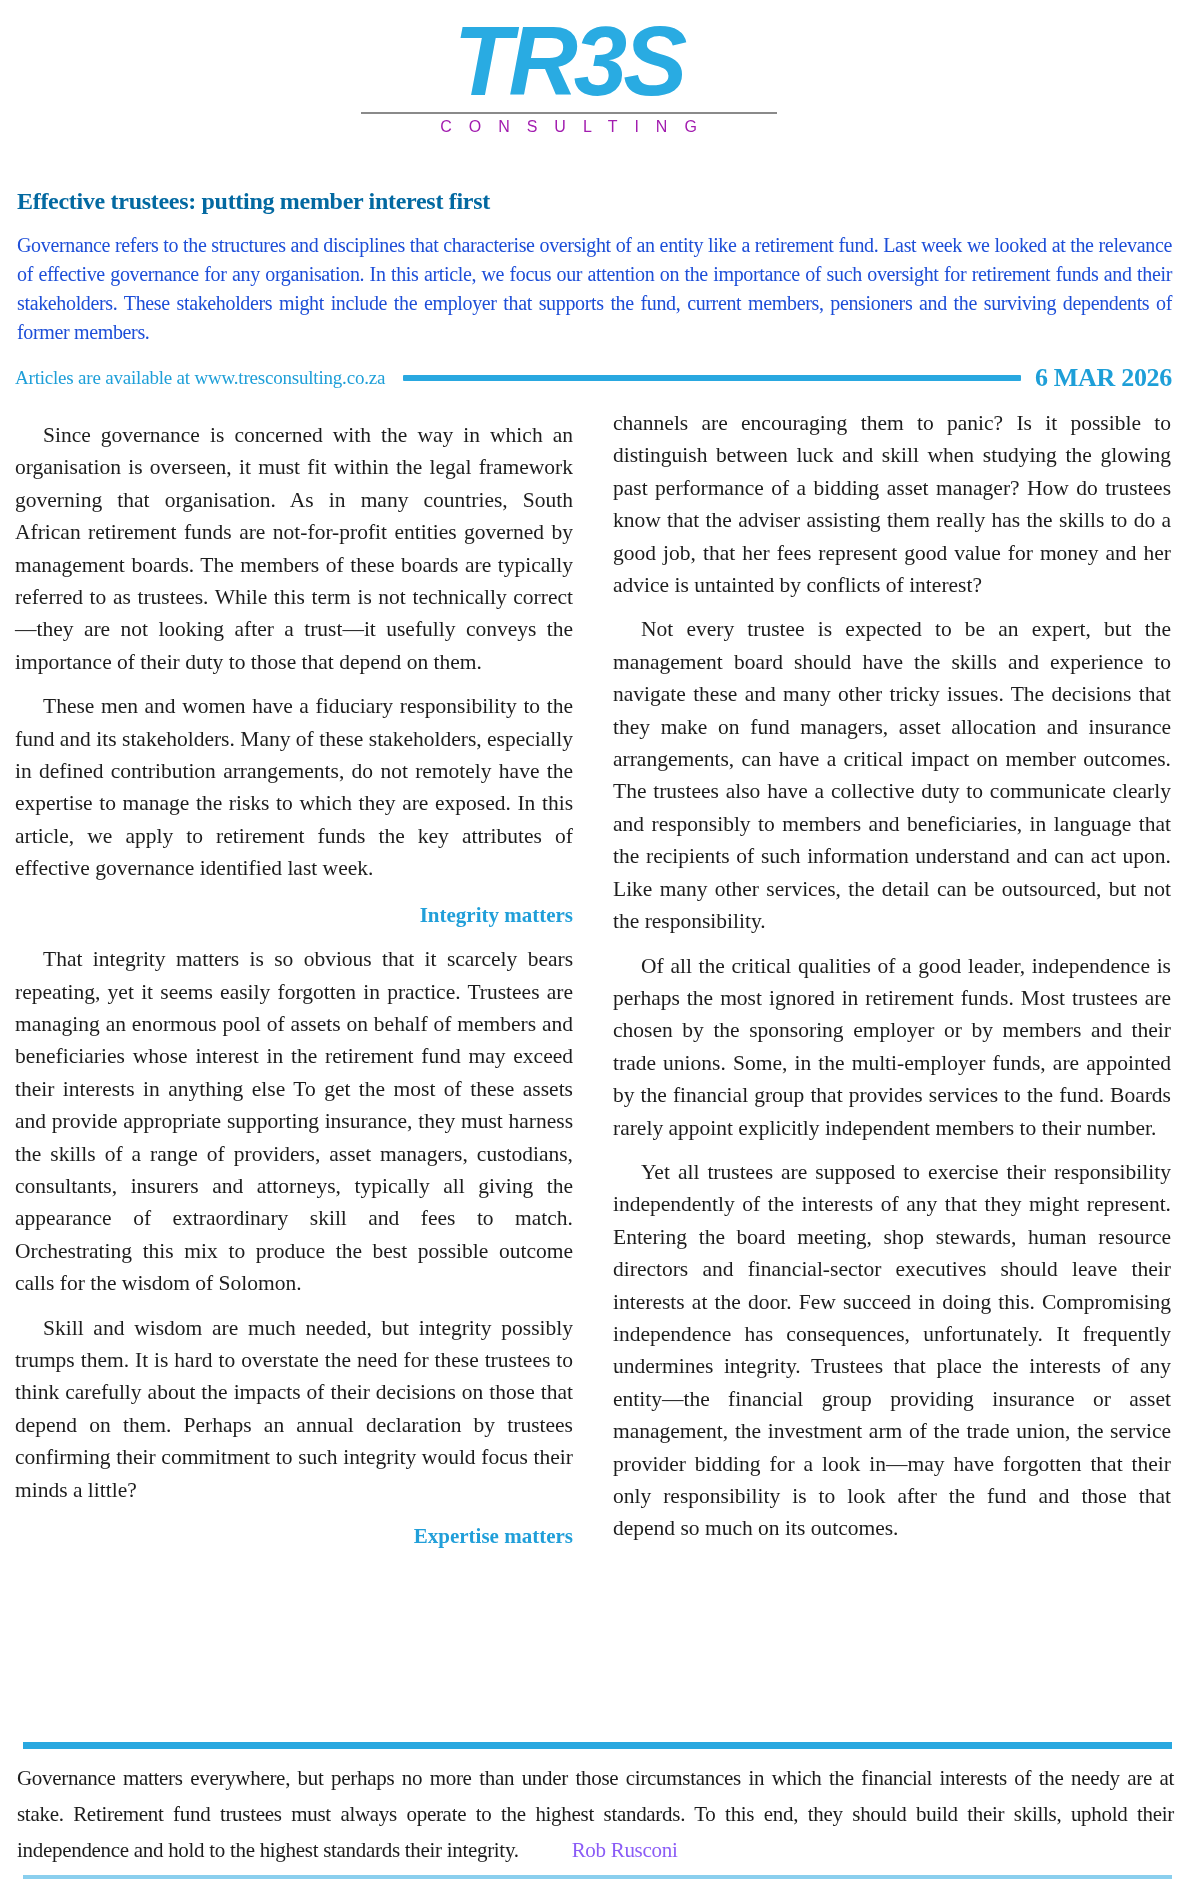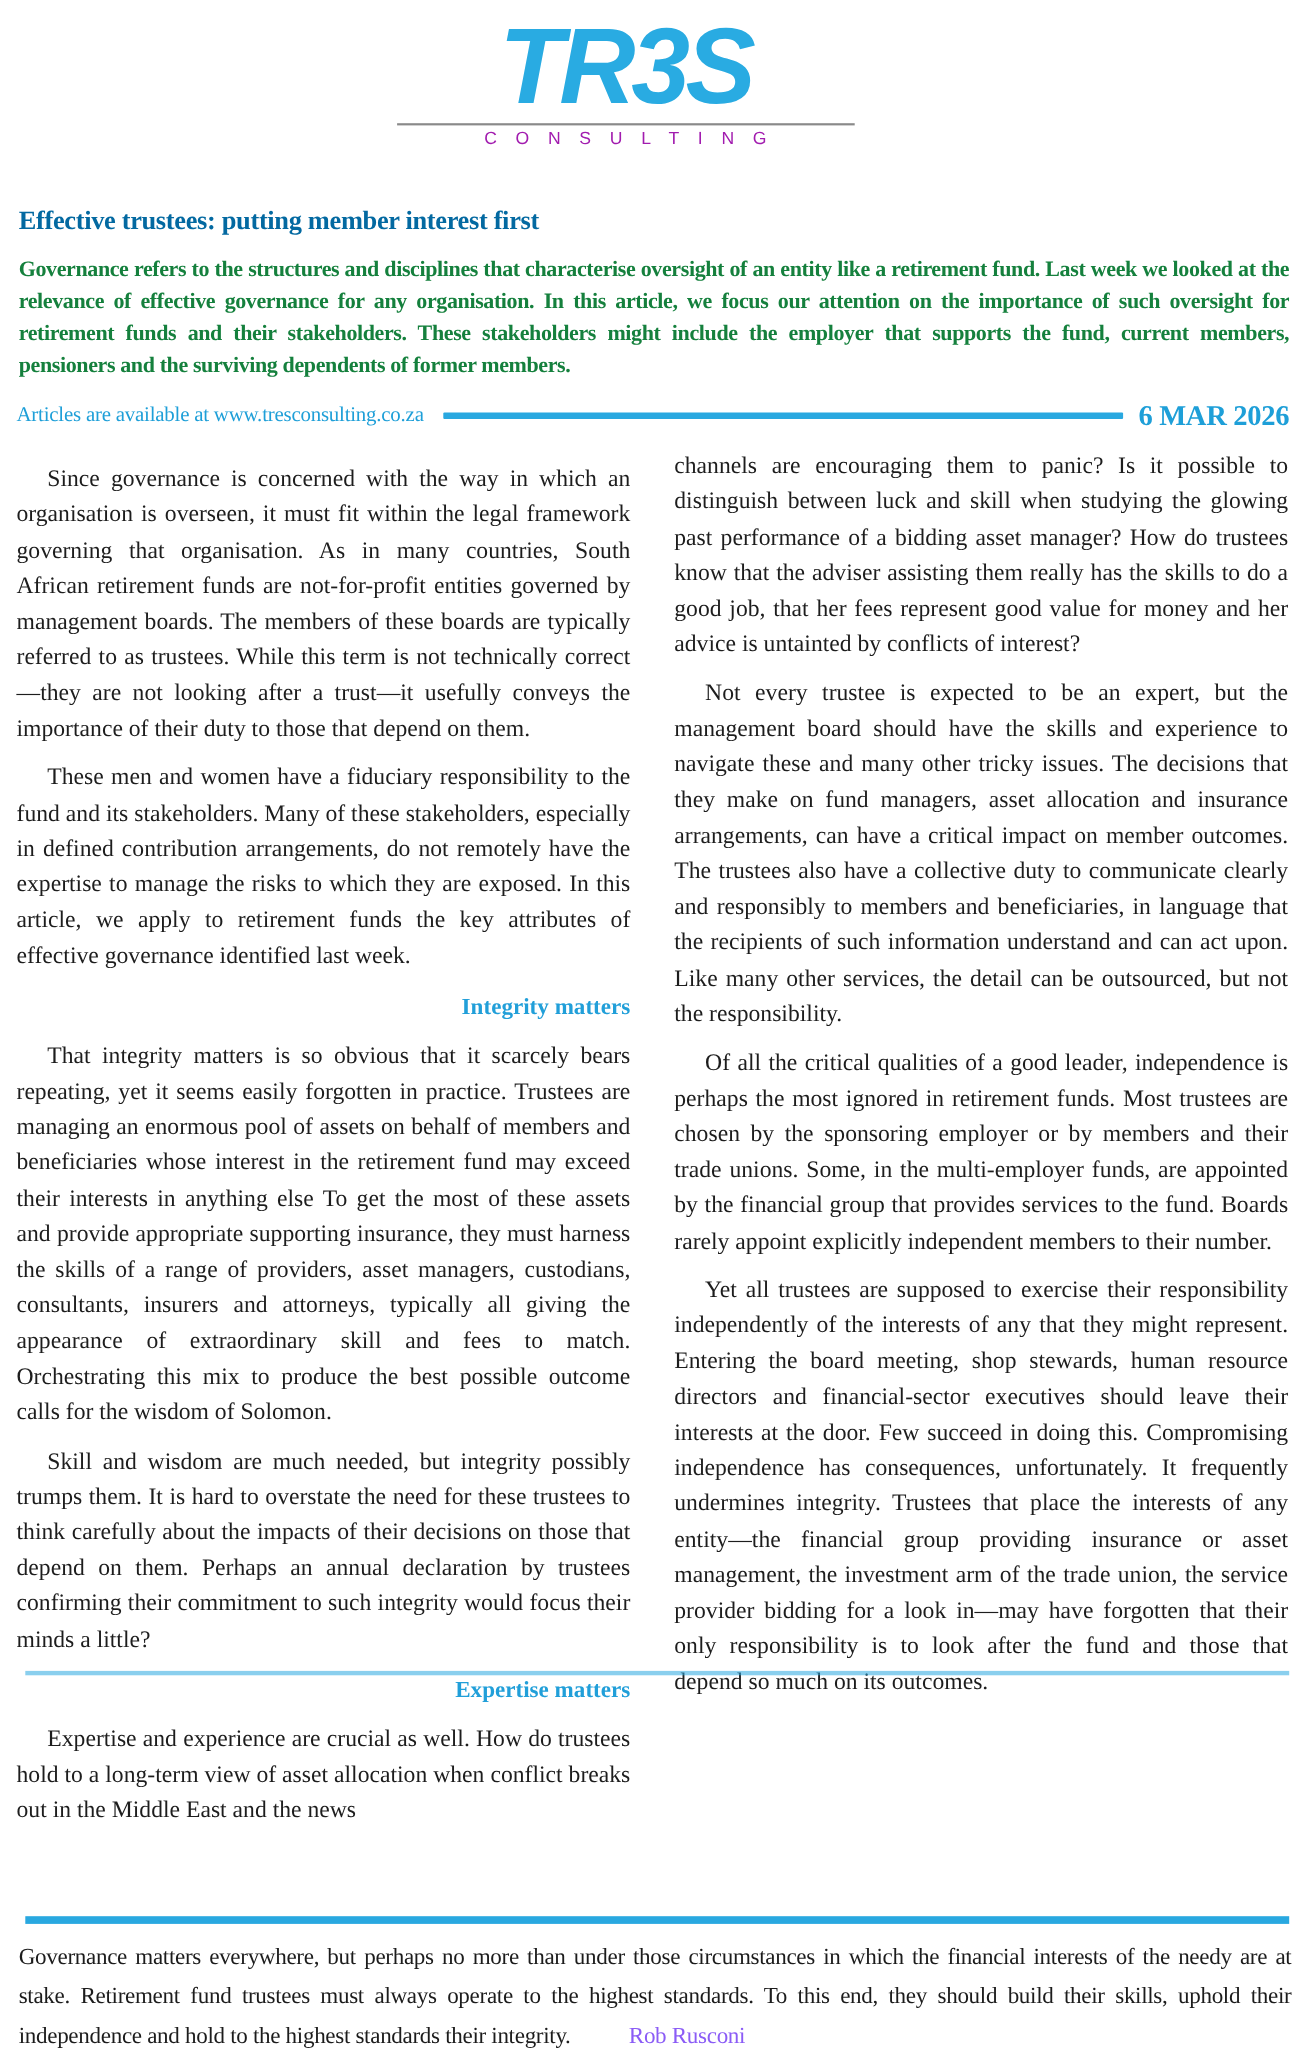--- a/index.html
+++ b/index.html
@@ -6,21 +6,21 @@
     margin: 0;
     padding: 0;
     background: #ffffff;
     width: 1189px;
     height: 1879px;
     overflow: hidden;
   }
   .page {
     position: relative;
     width: 1189px;
-    height: 1523px;
+    height: 1879px;
     background: #ffffff;
     font-family: "Liberation Serif", serif;
     color: #1e1e1e;
     box-sizing: border-box;
     padding: 12px 17px 0 15px;
   }
   
   .logo-block {
     width: 420px;
     margin: 0 auto 0 auto;
@@ -58,22 +58,21 @@
     font-weight: bold;
     letter-spacing: -0.3px;
     color: #0369a1;
   }
   .intro {
     margin: 16px 0 16px 2px;
     font-size: 20px;
     line-height: 29px;
     letter-spacing: -0.35px;
     text-align: justify;
-    color: #15803d;
-    font-weight: bold;
+    color: #1d4ed8;
   }
   
   .meta-band {
     margin-top: 13px;
     display: flex;
     align-items: center;
   }
   .meta-link {
     font-size: 19px;
     font-weight: normal;
@@ -183,21 +182,20 @@
   </div>
 
   <div class="columns">
     <div class="col" id="col-left">
         <p class="paragraph paragraph">Since governance is concerned with the way in which an organisation is overseen, it must fit within the legal framework governing that organisation. As in many countries, South African retirement funds are not-for-profit entities governed by management boards. The members of these boards are typically referred to as trustees. While this term is not technically correct—they are not looking after a trust—it usefully conveys the importance of their duty to those that depend on them.</p>
         <p class="paragraph paragraph">These men and women have a fiduciary responsibility to the fund and its stakeholders. Many of these stakeholders, especially in defined contribution arrangements, do not remotely have the expertise to manage the risks to which they are exposed. In this article, we apply to retirement funds the key attributes of effective governance identified last week.</p>
         <h3 class="heading">Integrity matters</h3>
         <p class="paragraph paragraph">That integrity matters is so obvious that it scarcely bears repeating, yet it seems easily forgotten in practice. Trustees are managing an enormous pool of assets on behalf of members and beneficiaries whose interest in the retirement fund may exceed their interests in anything else To get the most of these assets and provide appropriate supporting insurance, they must harness the skills of a range of providers, asset managers, custodians, consultants, insurers and attorneys, typically all giving the appearance of extraordinary skill and fees to match. Orchestrating this mix to produce the best possible outcome calls for the wisdom of Solomon.</p>
         <p class="paragraph paragraph">Skill and wisdom are much needed, but integrity possibly trumps them. It is hard to overstate the need for these trustees to think carefully about the impacts of their decisions on those that depend on them. Perhaps an annual declaration by trustees confirming their commitment to such integrity would focus their minds a little?</p>
         <h3 class="heading">Expertise matters</h3>
-        <p class="paragraph paragraph">Expertise and experience are crucial as well. How do trustees hold to a long-term view of asset allocation when conflict breaks out in the Middle East and the news</p>
       </div>
     <div class="col" id="col-right">
         <p class="paragraph paragraph continued">channels are encouraging them to panic? Is it possible to distinguish between luck and skill when studying the glowing past performance of a bidding asset manager? How do trustees know that the adviser assisting them really has the skills to do a good job, that her fees represent good value for money and her advice is untainted by conflicts of interest?</p>
         <p class="paragraph paragraph">Not every trustee is expected to be an expert, but the management board should have the skills and experience to navigate these and many other tricky issues. The decisions that they make on fund managers, asset allocation and insurance arrangements, can have a critical impact on member outcomes. The trustees also have a collective duty to communicate clearly and responsibly to members and beneficiaries, in language that the recipients of such information understand and can act upon. Like many other services, the detail can be outsourced, but not the responsibility.</p>
         <p class="paragraph paragraph">Of all the critical qualities of a good leader, independence is perhaps the most ignored in retirement funds. Most trustees are chosen by the sponsoring employer or by members and their trade unions. Some, in the multi-employer funds, are appointed by the financial group that provides services to the fund. Boards rarely appoint explicitly independent members to their number.</p>
         <p class="paragraph paragraph">Yet all trustees are supposed to exercise their responsibility independently of the interests of any that they might represent. Entering the board meeting, shop stewards, human resource directors and financial-sector executives should leave their interests at the door. Few succeed in doing this. Compromising independence has consequences, unfortunately. It frequently undermines integrity. Trustees that place the interests of any entity—the financial group providing insurance or asset management, the investment arm of the trade union, the service provider bidding for a look in—may have forgotten that their only responsibility is to look after the fund and those that depend so much on its outcomes.</p>
       </div>
   </div>
 
   <div class="footer-divider"></div>

